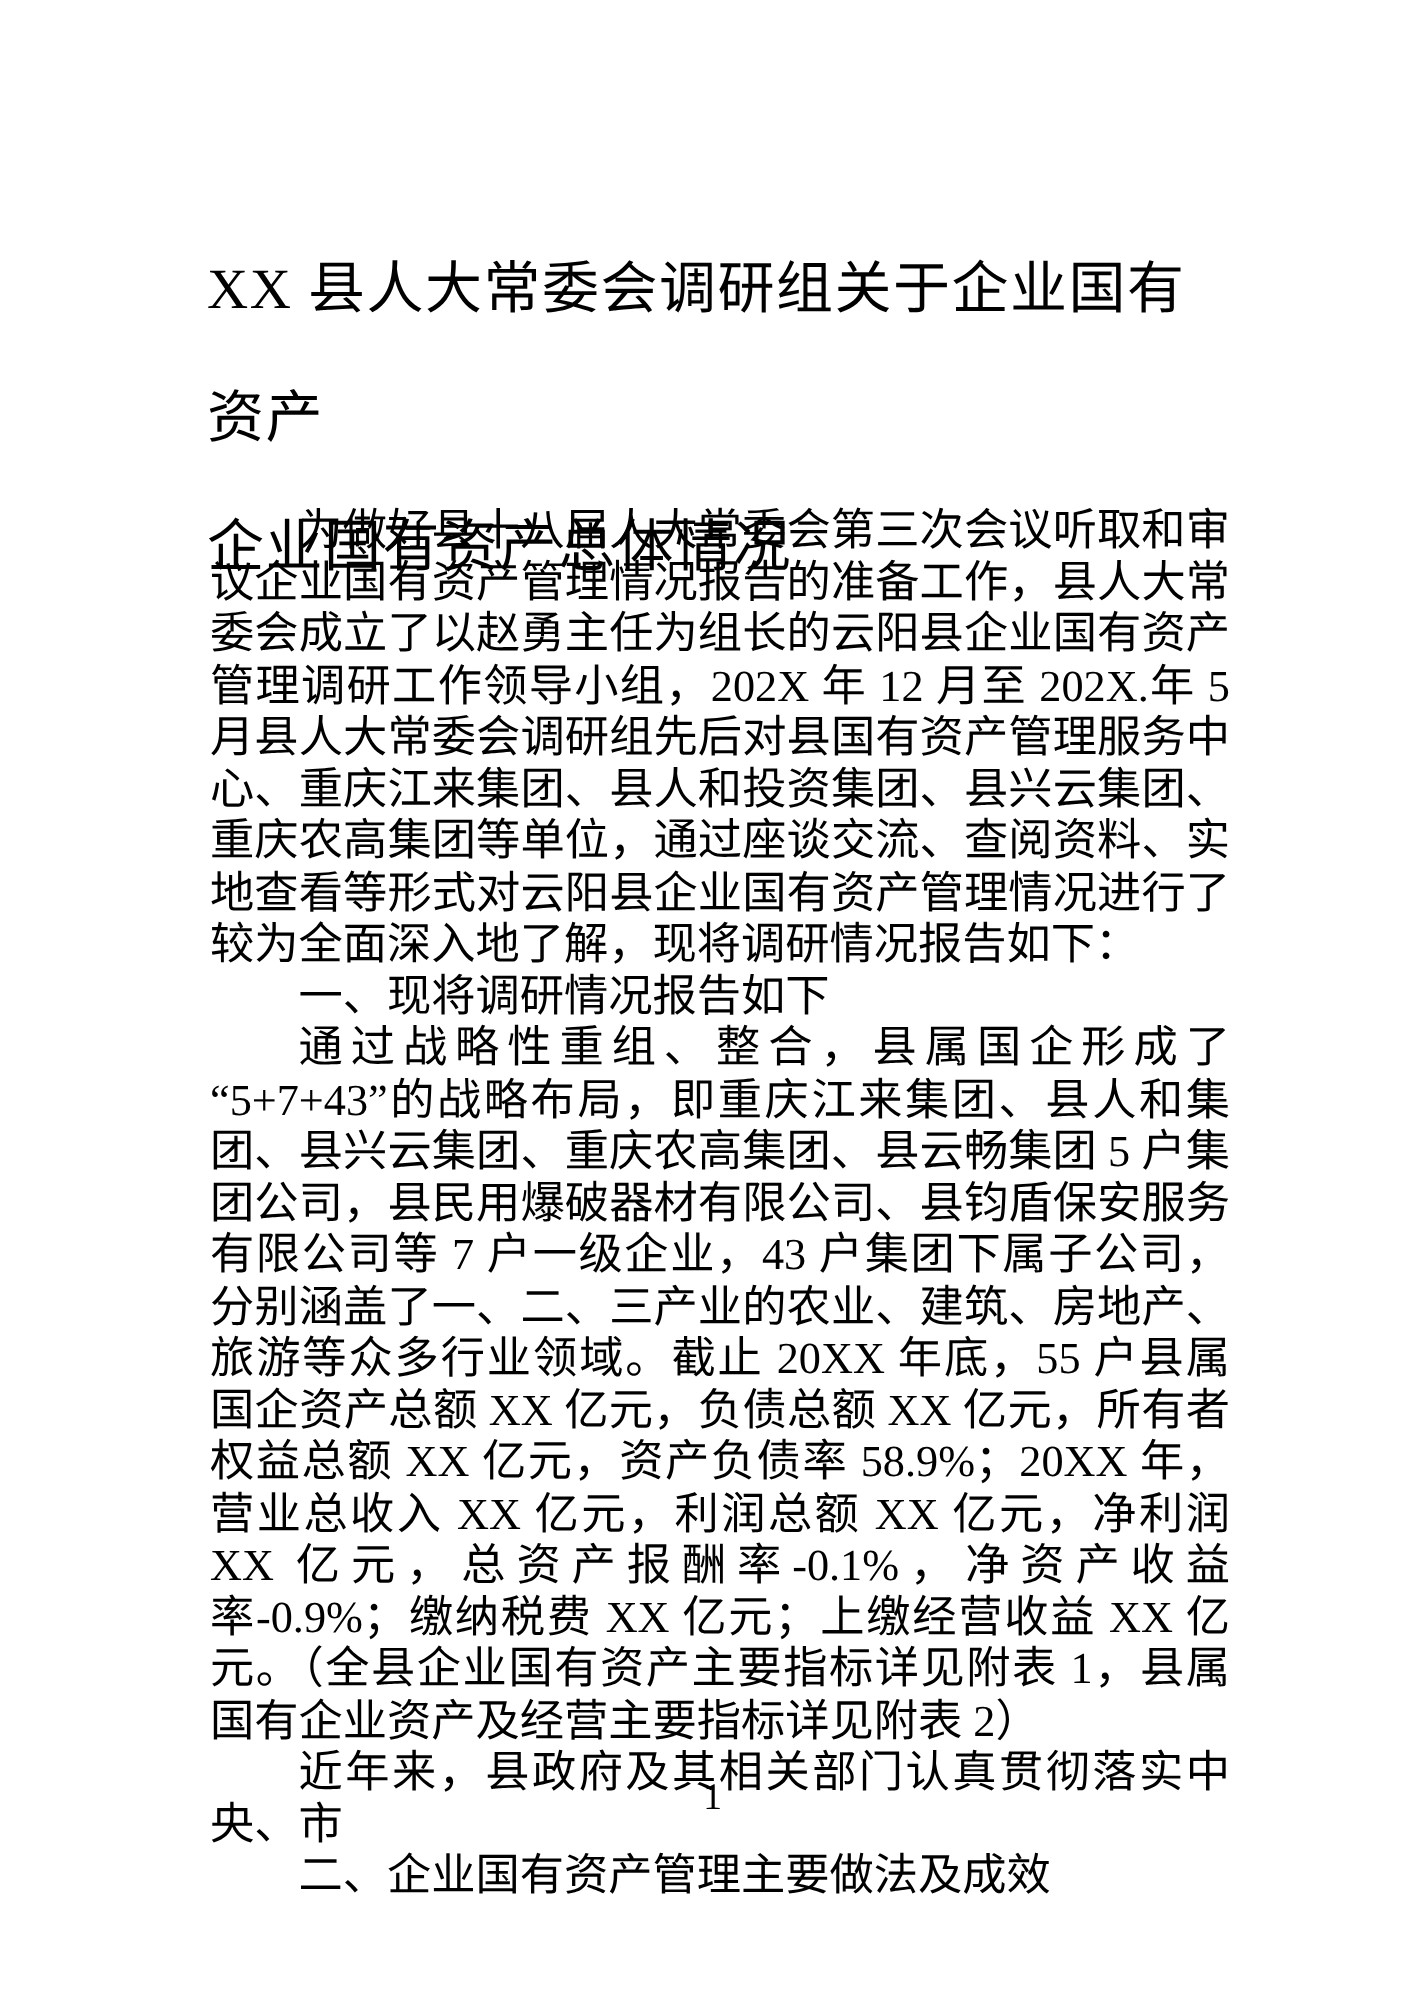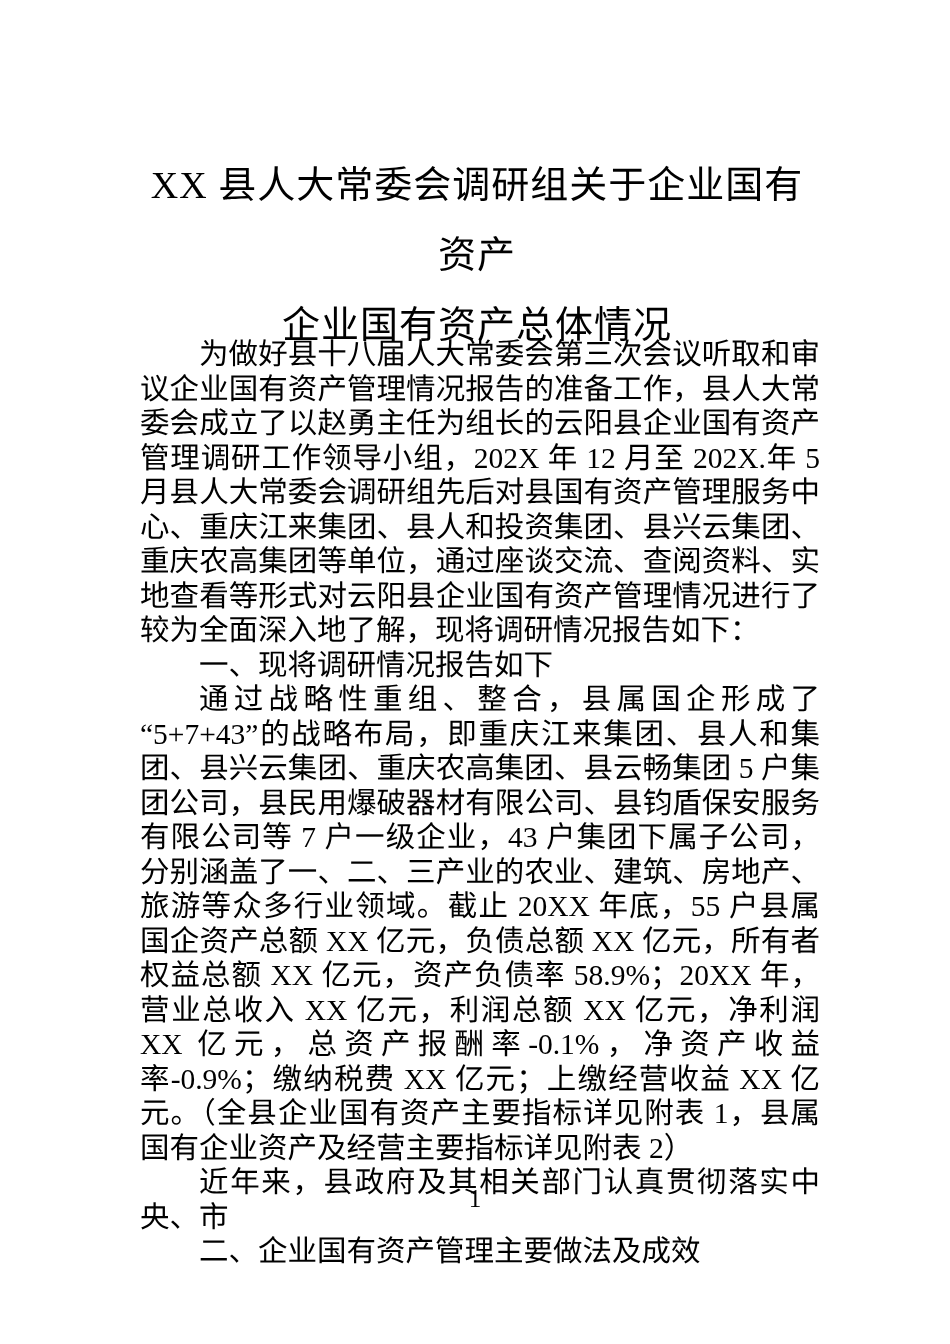--- a/index.html
+++ b/index.html
@@ -18,23 +18,22 @@
     position: relative;
     width: 950px;
     height: 1344px;
     background: #ffffff;
   }
   .doc-title {
     position: absolute;
     top: 150px;
     left: 138px;
     width: 678px;
-    text-align: center;
     font-size: 38px;
-    line-height: 70px;
+    line-height: 86px;
     font-weight: 400;
     letter-spacing: 1px;
   }
   .doc-body {
     position: absolute;
     top: 337px;
     left: 140px;
     width: 680px;
     font-size: 29.5px;
     line-height: 34.5px;

